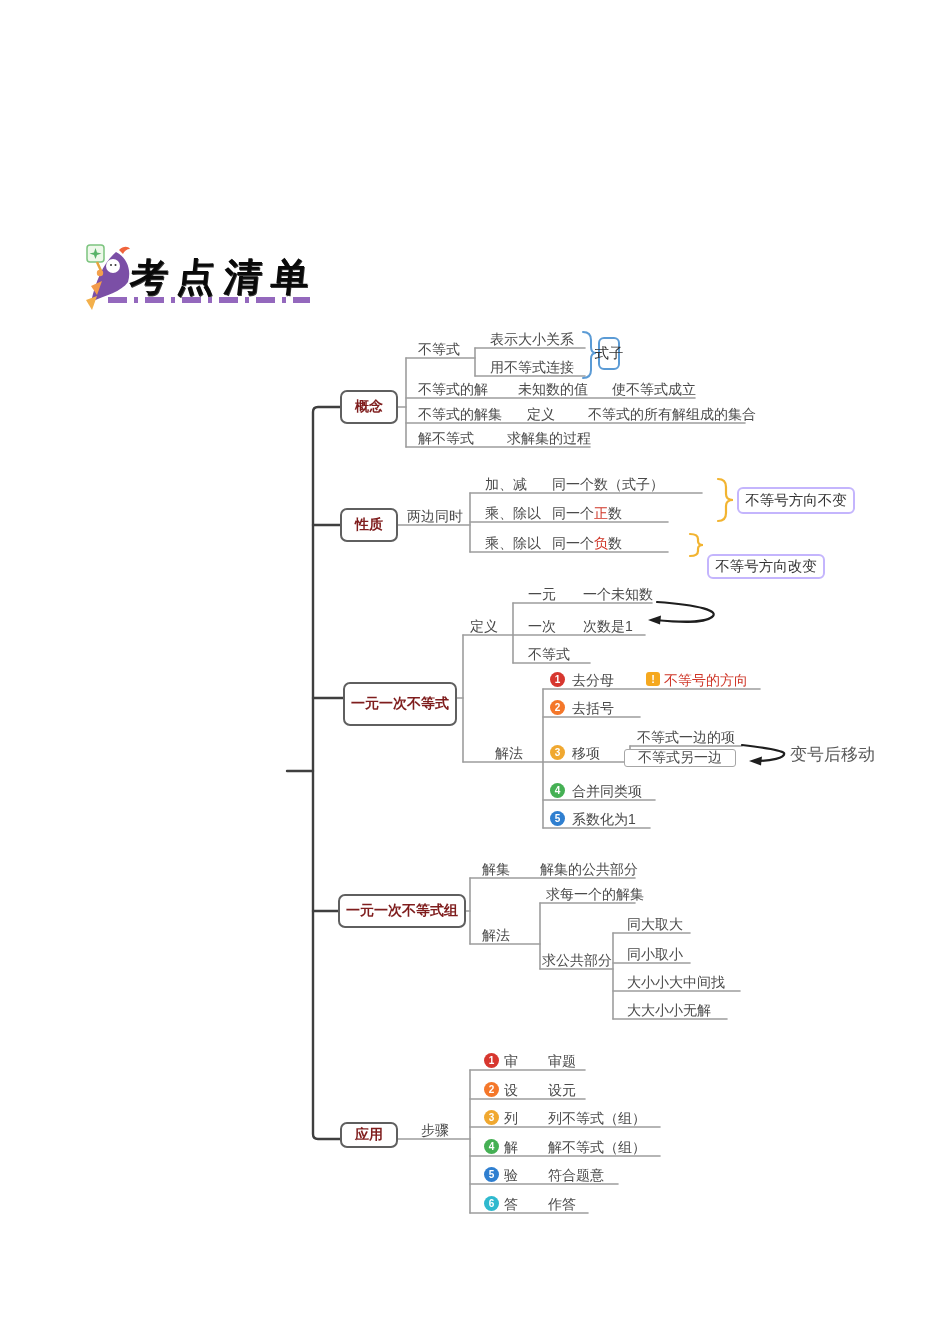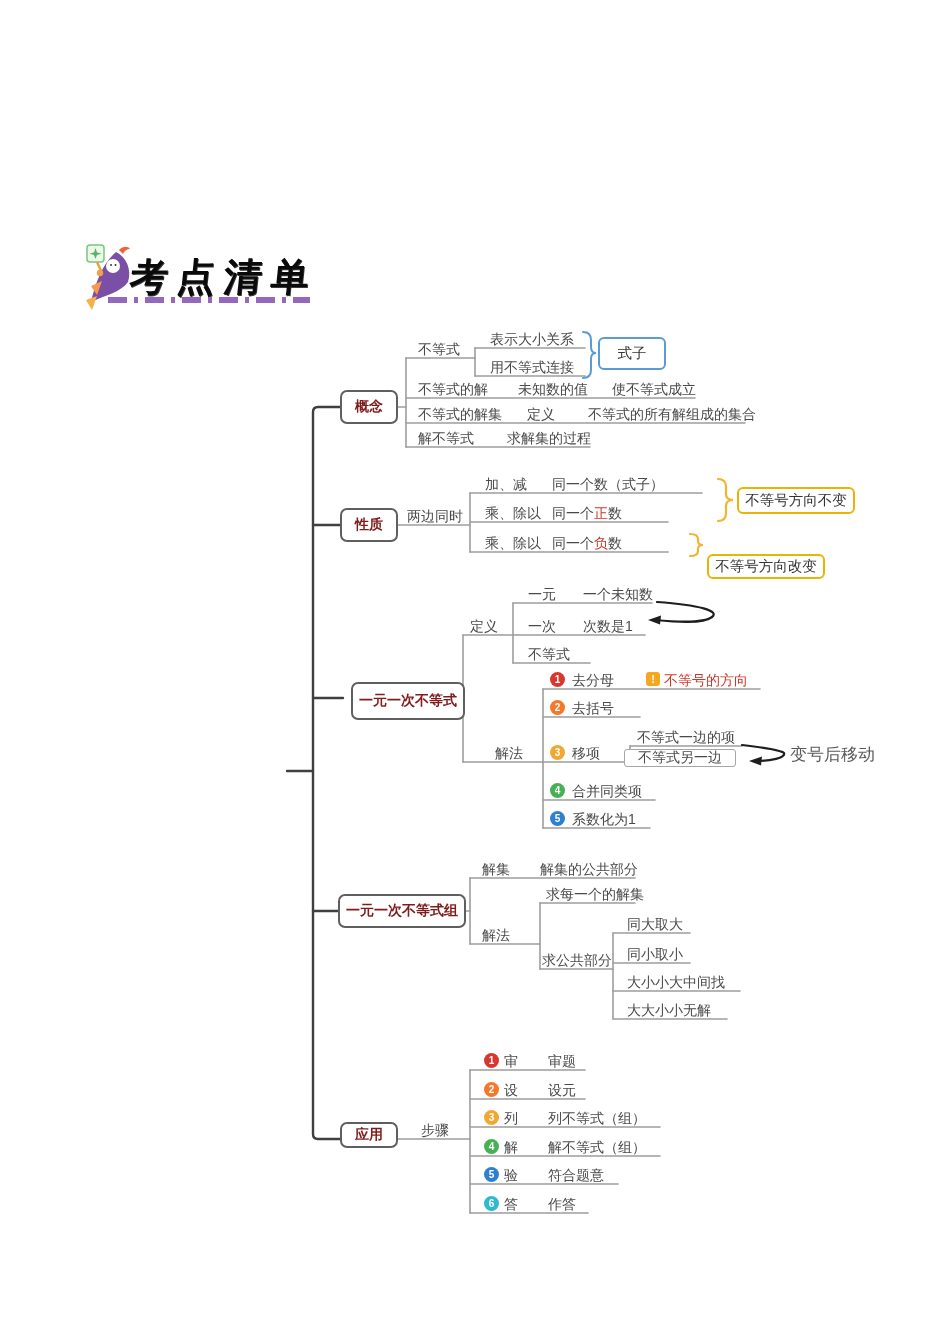--- a/index.html
+++ b/index.html
@@ -18,21 +18,21 @@
              background:repeating-linear-gradient(90deg,#9468bd 0 19px,transparent 19px 26px,#9468bd 26px 30px,transparent 30px 37px);}
   .lines{position:absolute;left:0;top:0;}
   .lbl{position:absolute;font-size:14px;line-height:1.15;color:#4a4a4a;white-space:nowrap;z-index:2;}
   .lbl.sm{font-size:17px;color:#5a5a5a;}
   .red{color:#cf3527;}
   .box{position:absolute;box-sizing:border-box;background:#fff;border:2px solid #5f5f5f;border-radius:7px;
        display:flex;align-items:center;justify-content:center;font-weight:bold;font-size:14px;
        color:#7f1d1d;white-space:nowrap;z-index:2;}
   .bbox{position:absolute;box-sizing:border-box;background:#fff;border:2px solid #5b9bd5;border-radius:6px;
        display:flex;align-items:center;justify-content:center;font-size:14.5px;color:#333;white-space:nowrap;z-index:2;}
-  .ybox{position:absolute;box-sizing:border-box;background:#fff;border:2px solid #eab308;border-radius:6px;
+  .ybox{position:absolute;box-sizing:border-box;background:#fff;border:2px solid #c4b5fd;border-radius:6px;
        display:flex;align-items:center;justify-content:center;font-size:14.5px;color:#333;white-space:nowrap;z-index:2;}
   .gbox{position:absolute;box-sizing:border-box;background:#fff;border:1.5px solid #a6a6a6;border-radius:3px;
        display:flex;align-items:center;justify-content:center;font-size:14px;color:#4a4a4a;white-space:nowrap;z-index:2;}
   .root{position:absolute;left:97px;top:748px;width:190px;height:48px;background:#2cb34a;border-radius:24px;
        display:flex;align-items:center;justify-content:center;color:#fff;font-weight:bold;font-size:15px;z-index:2;}
   .num{position:absolute;width:15px;height:15px;border-radius:50%;color:#fff;font-weight:bold;
        font-size:10px;line-height:15px;text-align:center;z-index:2;}
   .warn{position:absolute;width:14px;height:14px;background:#f5a81f;border-radius:3px;color:#fff;
        font-weight:bold;font-size:11px;line-height:14px;text-align:center;z-index:2;}
 </style>
@@ -136,42 +136,42 @@
       <path d="M742 745 C768 748 781 750 784 753 C786 758 770 761 756 761" fill="none" stroke="#1e1e1e" stroke-width="2.2" stroke-linecap="round"></path>
       <polygon points="749,761 762,756.5 761,765.5" fill="#1e1e1e"></polygon>
     </g>
   </svg>
 
 
   <div class="box" style="left:340px;top:390px;width:58px;height:34px">概念</div>
   <div class="lbl" style="left:418px;top:341px">不等式</div>
   <div class="lbl" style="left:490px;top:331px">表示大小关系</div>
   <div class="lbl" style="left:490px;top:359px">用不等式连接</div>
-  <div class="bbox" style="left:598px;top:337px;width:68px;height:33px">式子</div>
+  <div class="bbox" style="left:598px;top:337px;width:22px;height:33px">式子</div>
   <div class="lbl" style="left:418px;top:381px">不等式的解</div>
   <div class="lbl" style="left:518px;top:381px">未知数的值</div>
   <div class="lbl" style="left:612px;top:381px">使不等式成立</div>
   <div class="lbl" style="left:418px;top:406px">不等式的解集</div>
   <div class="lbl" style="left:527px;top:406px">定义</div>
   <div class="lbl" style="left:588px;top:406px">不等式的所有解组成的集合</div>
   <div class="lbl" style="left:418px;top:430px">解不等式</div>
   <div class="lbl" style="left:507px;top:430px">求解集的过程</div>
 
   <div class="box" style="left:340px;top:508px;width:58px;height:34px">性质</div>
   <div class="lbl" style="left:407px;top:508px">两边同时</div>
   <div class="lbl" style="left:485px;top:476px">加、减</div>
   <div class="lbl" style="left:552px;top:476px">同一个数（式子）</div>
   <div class="lbl" style="left:485px;top:505px">乘、除以</div>
   <div class="lbl" style="left:552px;top:505px"><span>同一个</span><span class="red">正</span><span>数</span></div>
   <div class="lbl" style="left:485px;top:535px">乘、除以</div>
   <div class="lbl" style="left:552px;top:535px"><span>同一个</span><span class="red">负</span><span>数</span></div>
   <div class="ybox" style="left:737px;top:487px;width:118px;height:27px">不等号方向不变</div>
   <div class="ybox" style="left:707px;top:554px;width:118px;height:25px">不等号方向改变</div>
 
-  <div class="box" style="left:351px;top:682px;width:114px;height:38px">一元一次不等式</div>
+  <div class="box" style="left:343px;top:682px;width:114px;height:44px">一元一次不等式</div>
   <div class="lbl" style="left:470px;top:618px">定义</div>
   <div class="lbl" style="left:528px;top:586px">一元</div>
   <div class="lbl" style="left:583px;top:586px">一个未知数</div>
   <div class="lbl" style="left:528px;top:618px">一次</div>
   <div class="lbl" style="left:583px;top:618px">次数是1</div>
   <div class="lbl" style="left:528px;top:646px">不等式</div>
   <div class="lbl" style="left:495px;top:745px">解法</div>
 
   <div class="num" style="left:550px;top:672px;background:#d7372f">1</div>
   <div class="lbl" style="left:572px;top:672px">去分母</div>

